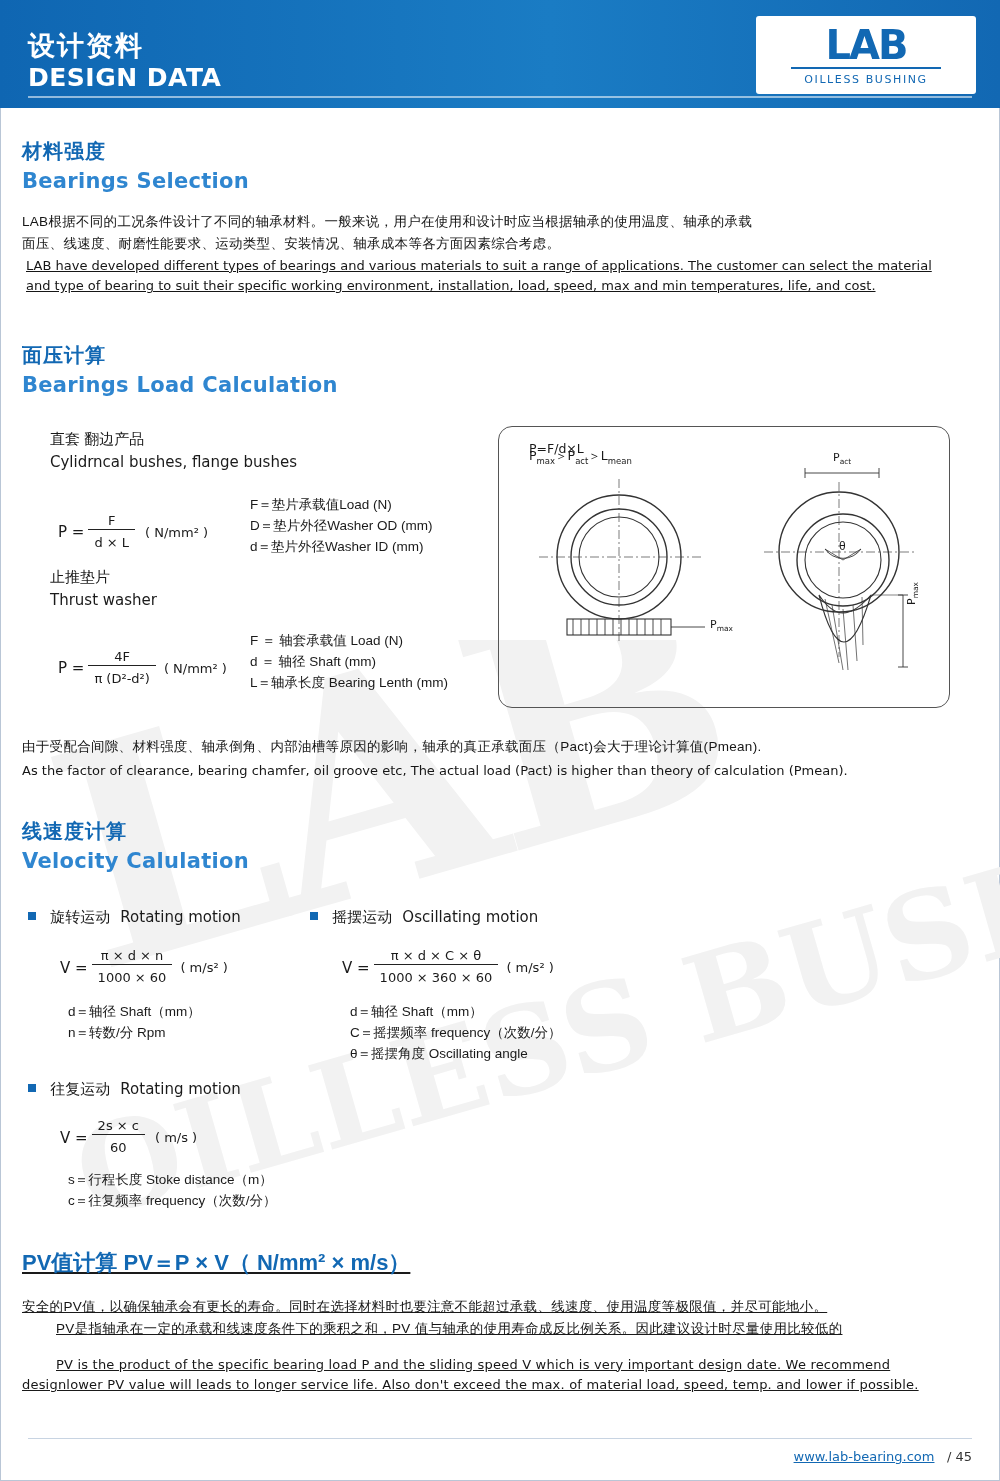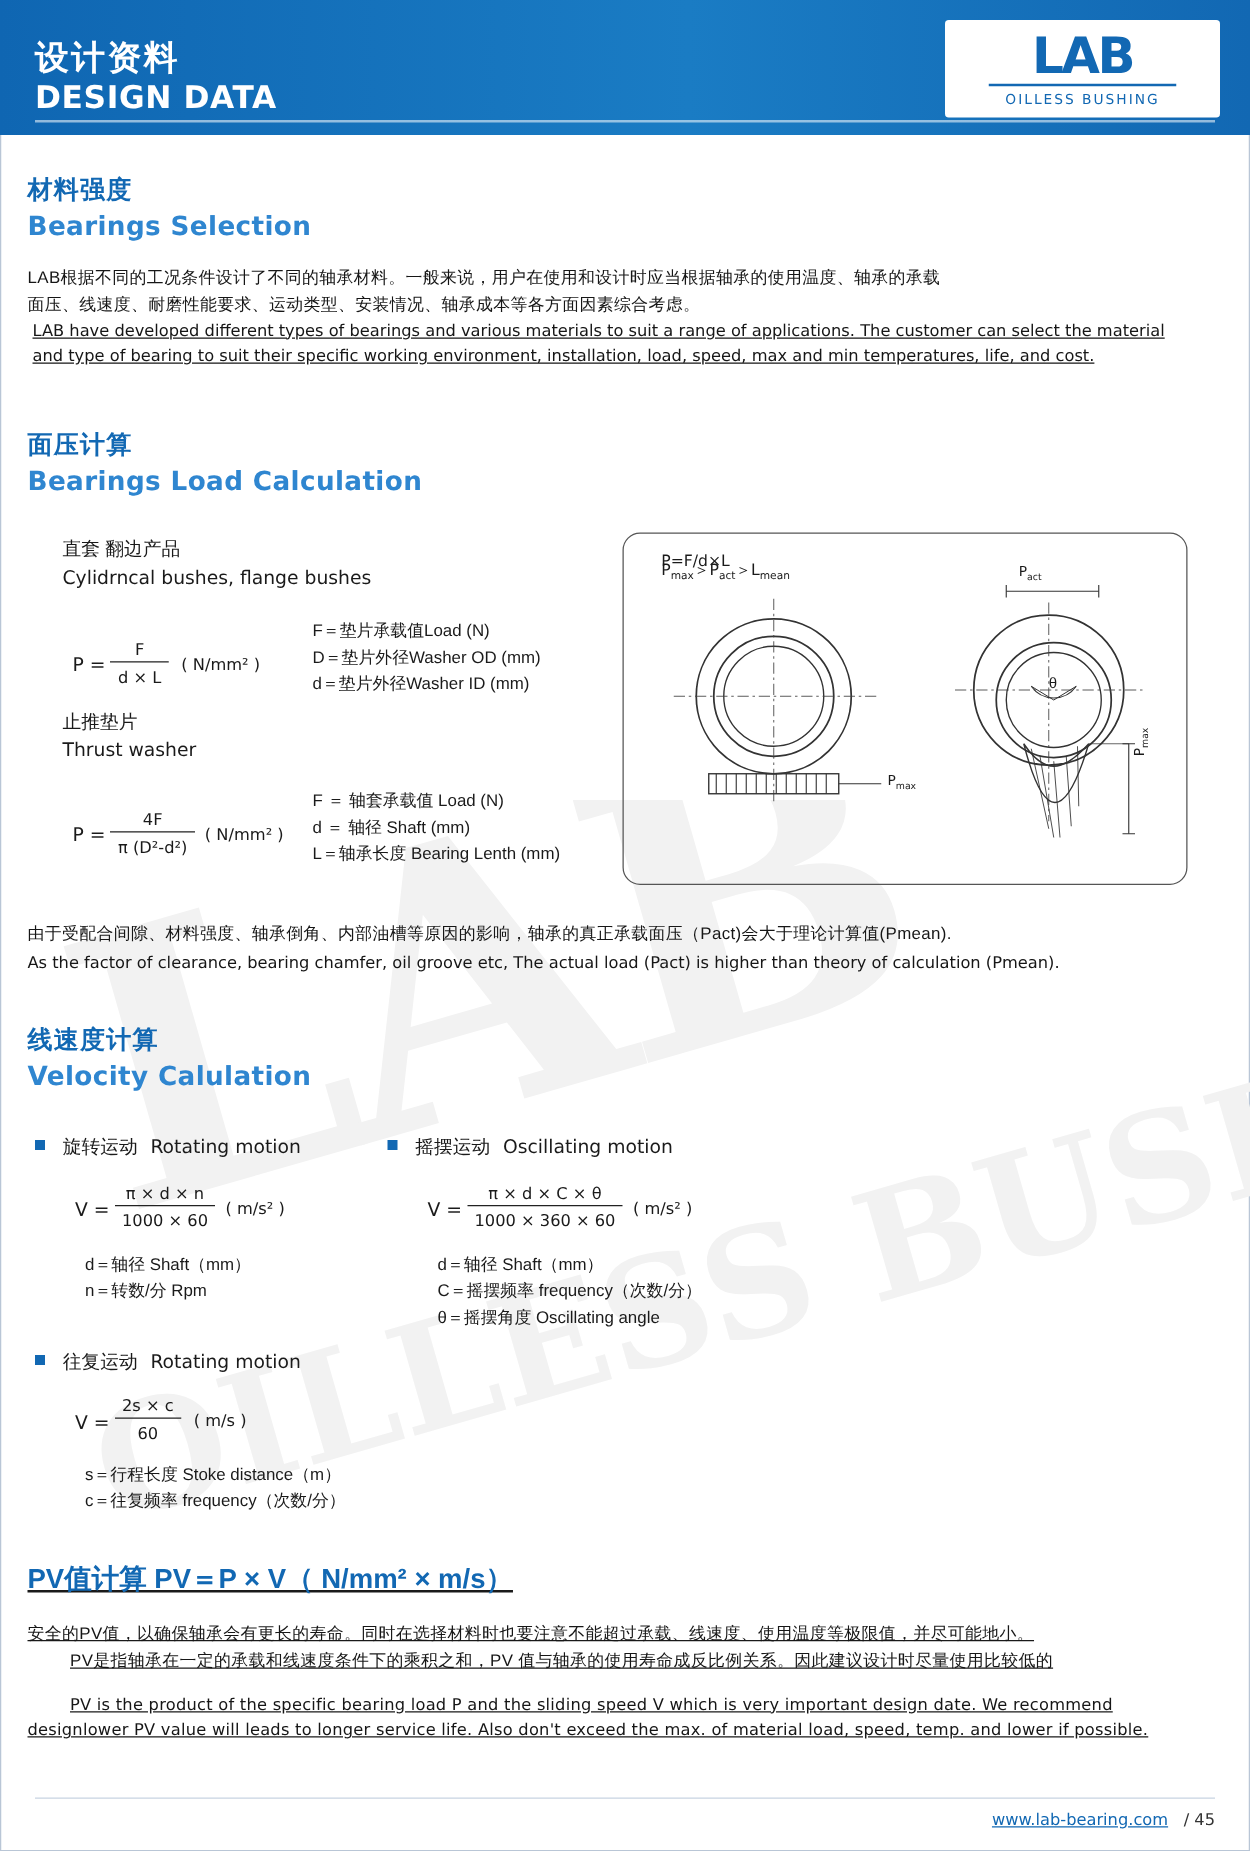--- a/index.html
+++ b/index.html
@@ -248,21 +248,21 @@
       <line x1="306" y1="46" x2="380" y2="46" stroke="#333" stroke-width="0.9"></line>
       <line x1="306" y1="41" x2="306" y2="51" stroke="#333" stroke-width="0.9"></line>
       <line x1="380" y1="41" x2="380" y2="51" stroke="#333" stroke-width="0.9"></line>
 
       <line x1="404" y1="168" x2="404" y2="240" stroke="#333" stroke-width="0.9"></line>
       <line x1="399" y1="168" x2="409" y2="168" stroke="#333" stroke-width="0.9"></line>
       <line x1="399" y1="240" x2="409" y2="240" stroke="#333" stroke-width="0.9"></line>
       <line x1="372" y1="168" x2="404" y2="168" stroke="#333" stroke-width="0.6"></line>
     </svg>
 
-    <div style="position:absolute; left:316px; top:24px; font-size:11px; font-family:'DejaVu Sans',sans-serif;">P<sub>act</sub></div>
+    <div style="position:absolute; left:334px; top:24px; font-size:11px; font-family:'DejaVu Sans',sans-serif;">P<sub>act</sub></div>
     <div style="position:absolute; left:211px; top:191px; font-size:11px; font-family:'DejaVu Sans',sans-serif;">P<sub>max</sub></div>
     <div style="position:absolute; left:406px; top:178px; font-size:11px; font-family:'DejaVu Sans',sans-serif; transform:rotate(-90deg); transform-origin:left top;">P<sub>max</sub></div>
     <div style="position:absolute; left:340px; top:112px; font-size:12px;">θ</div>
   </div>
 
   <div style="position:absolute; left:22px; top:628px; width:950px;">
     <div class="p-cn">由于受配合间隙、材料强度、轴承倒角、内部油槽等原因的影响，轴承的真正承载面压（Pact)会大于理论计算值(Pmean).</div>
     <div class="p-en" style="margin-top:3px;">As the factor of clearance, bearing chamfer, oil groove etc, The actual load (Pact) is higher than theory of calculation (Pmean).</div>
   </div>
 

